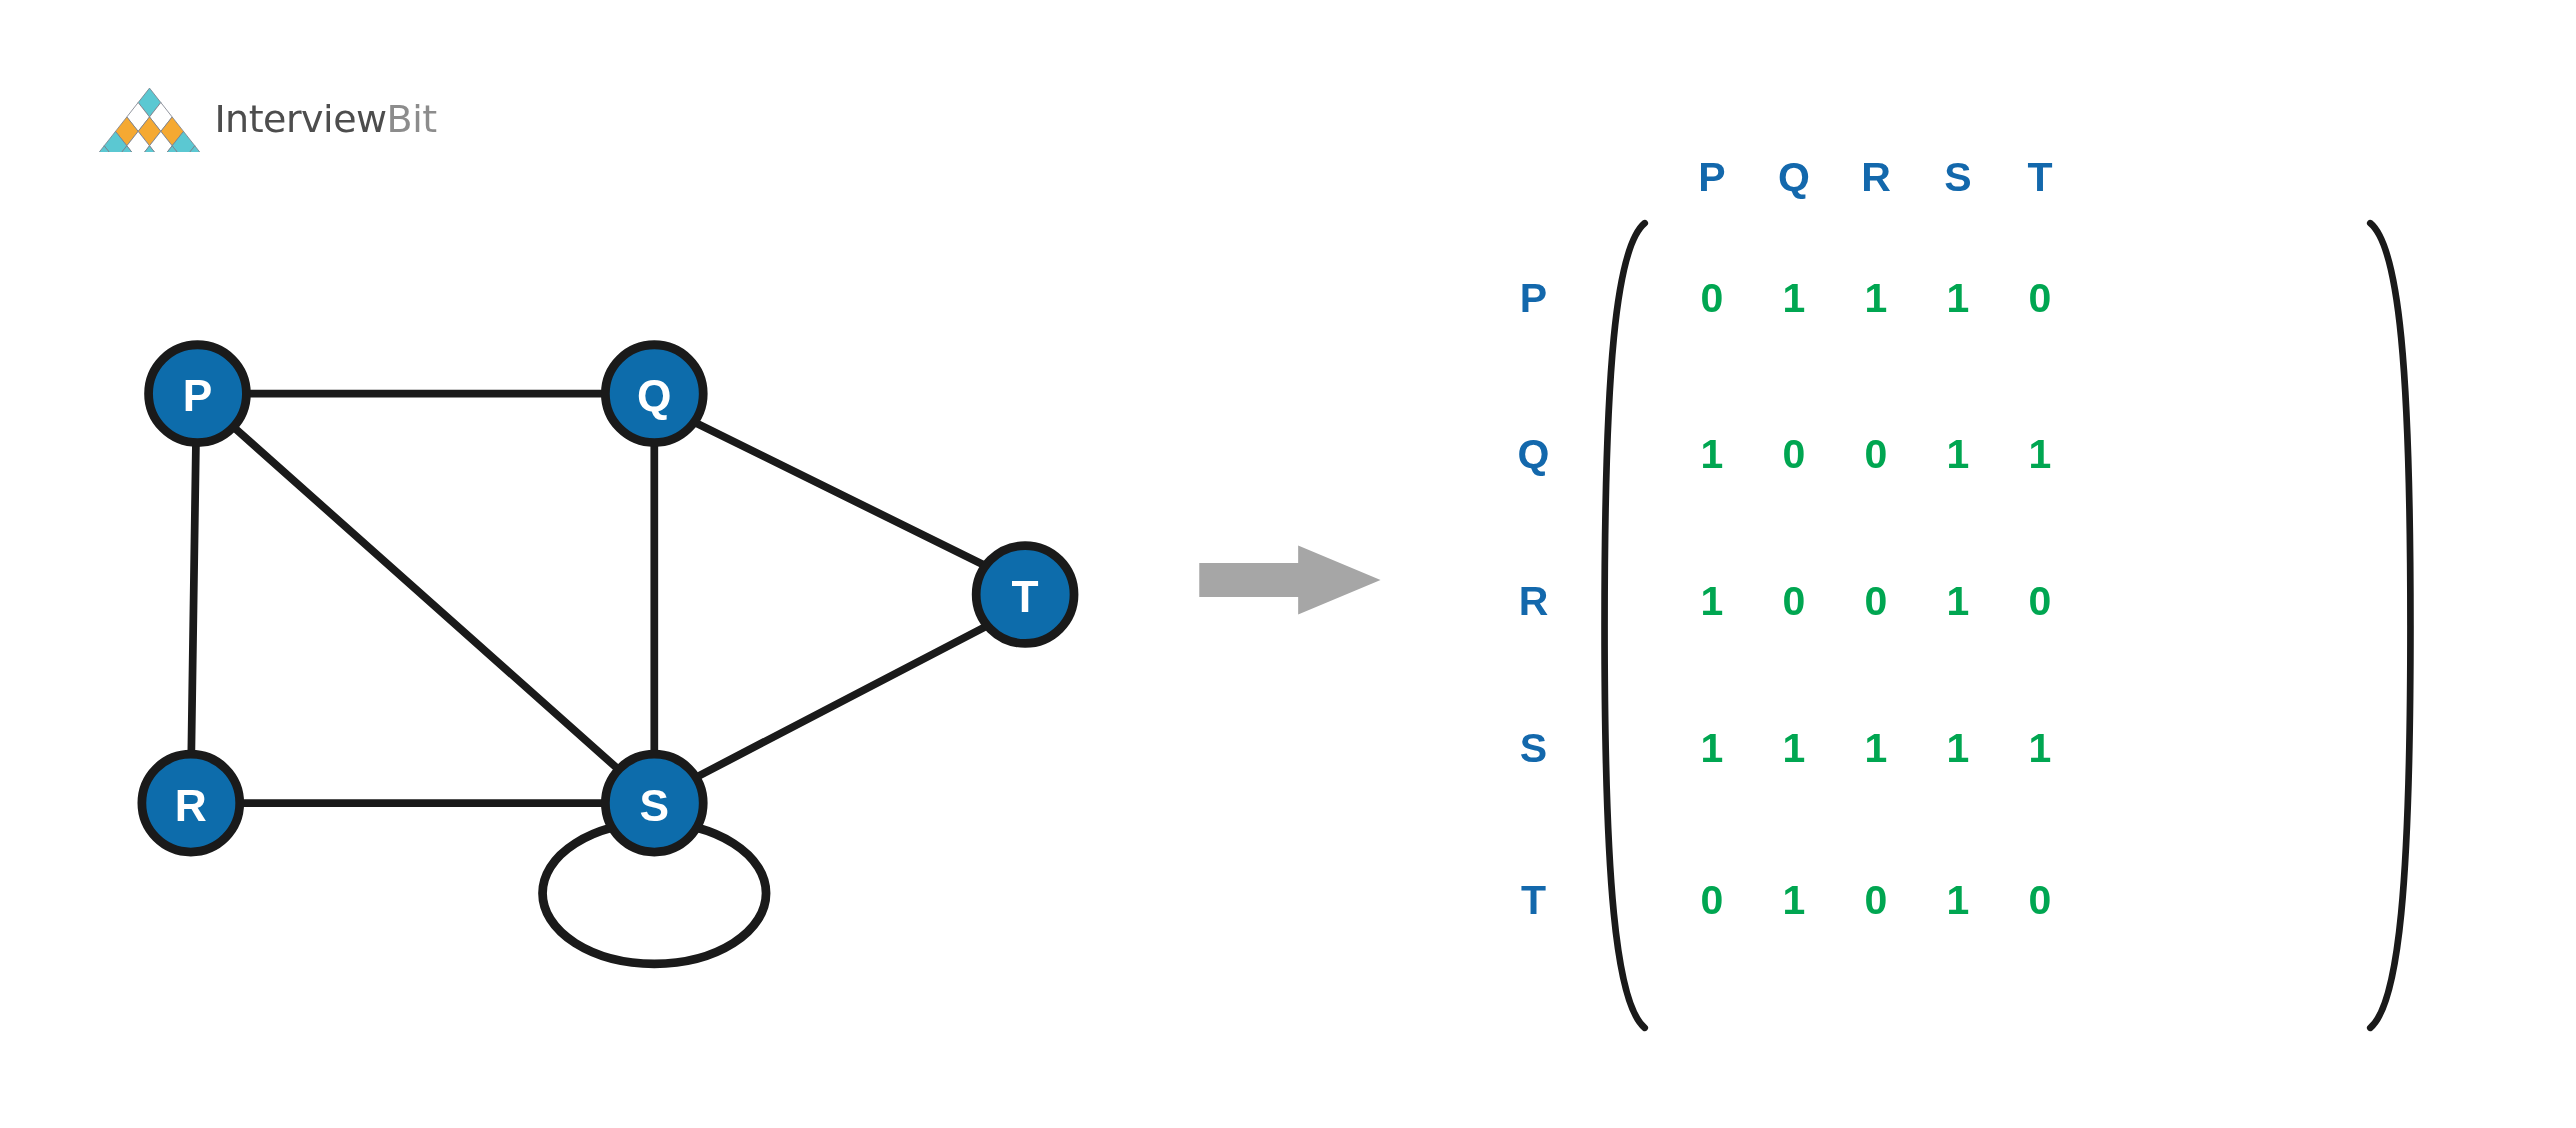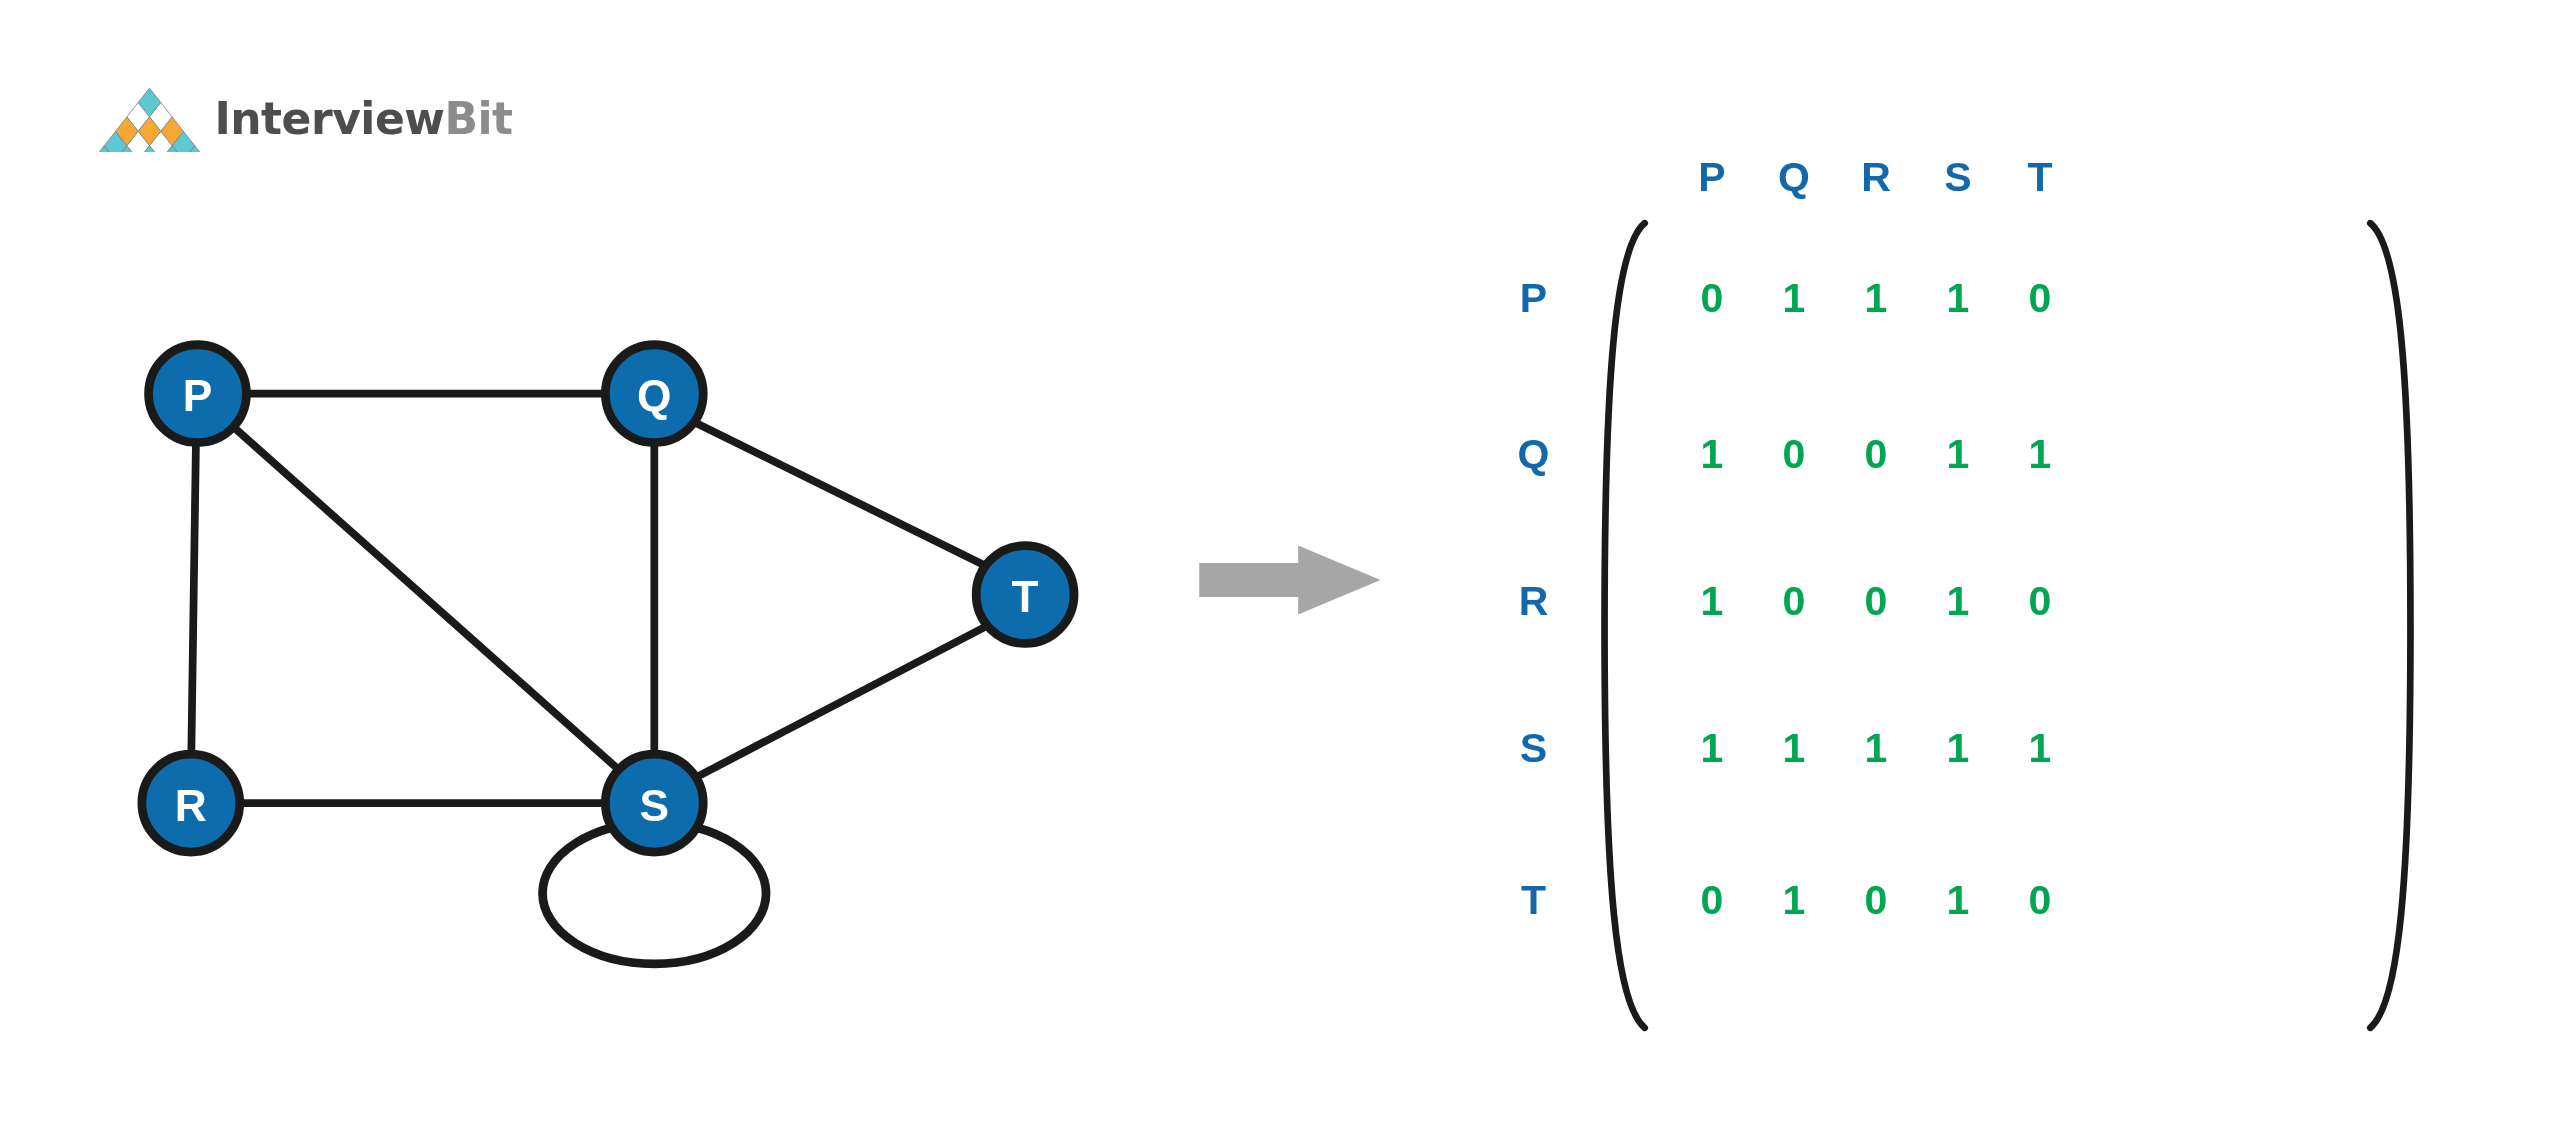--- a/index.html
+++ b/index.html
@@ -23,22 +23,22 @@
     position: absolute;
     left: 98px;
     top: 85px;
     display: flex;
     align-items: center;
     gap: 13.4px;
   }
   #logo-mark { display: block; }
   #logo-wordmark {
     font-family: "DejaVu Sans", sans-serif;
-    font-size: 44px;
-    font-weight: 700;
+    font-size: 38px;
+    font-weight: 400;
     letter-spacing: -0.5px;
     white-space: nowrap;
     line-height: 1;
   }
   .wm-dark  { color: #4d4d4d; }
   .wm-light { color: #8c8c8c; }
 
   
   #graph-svg {
     position: absolute;

